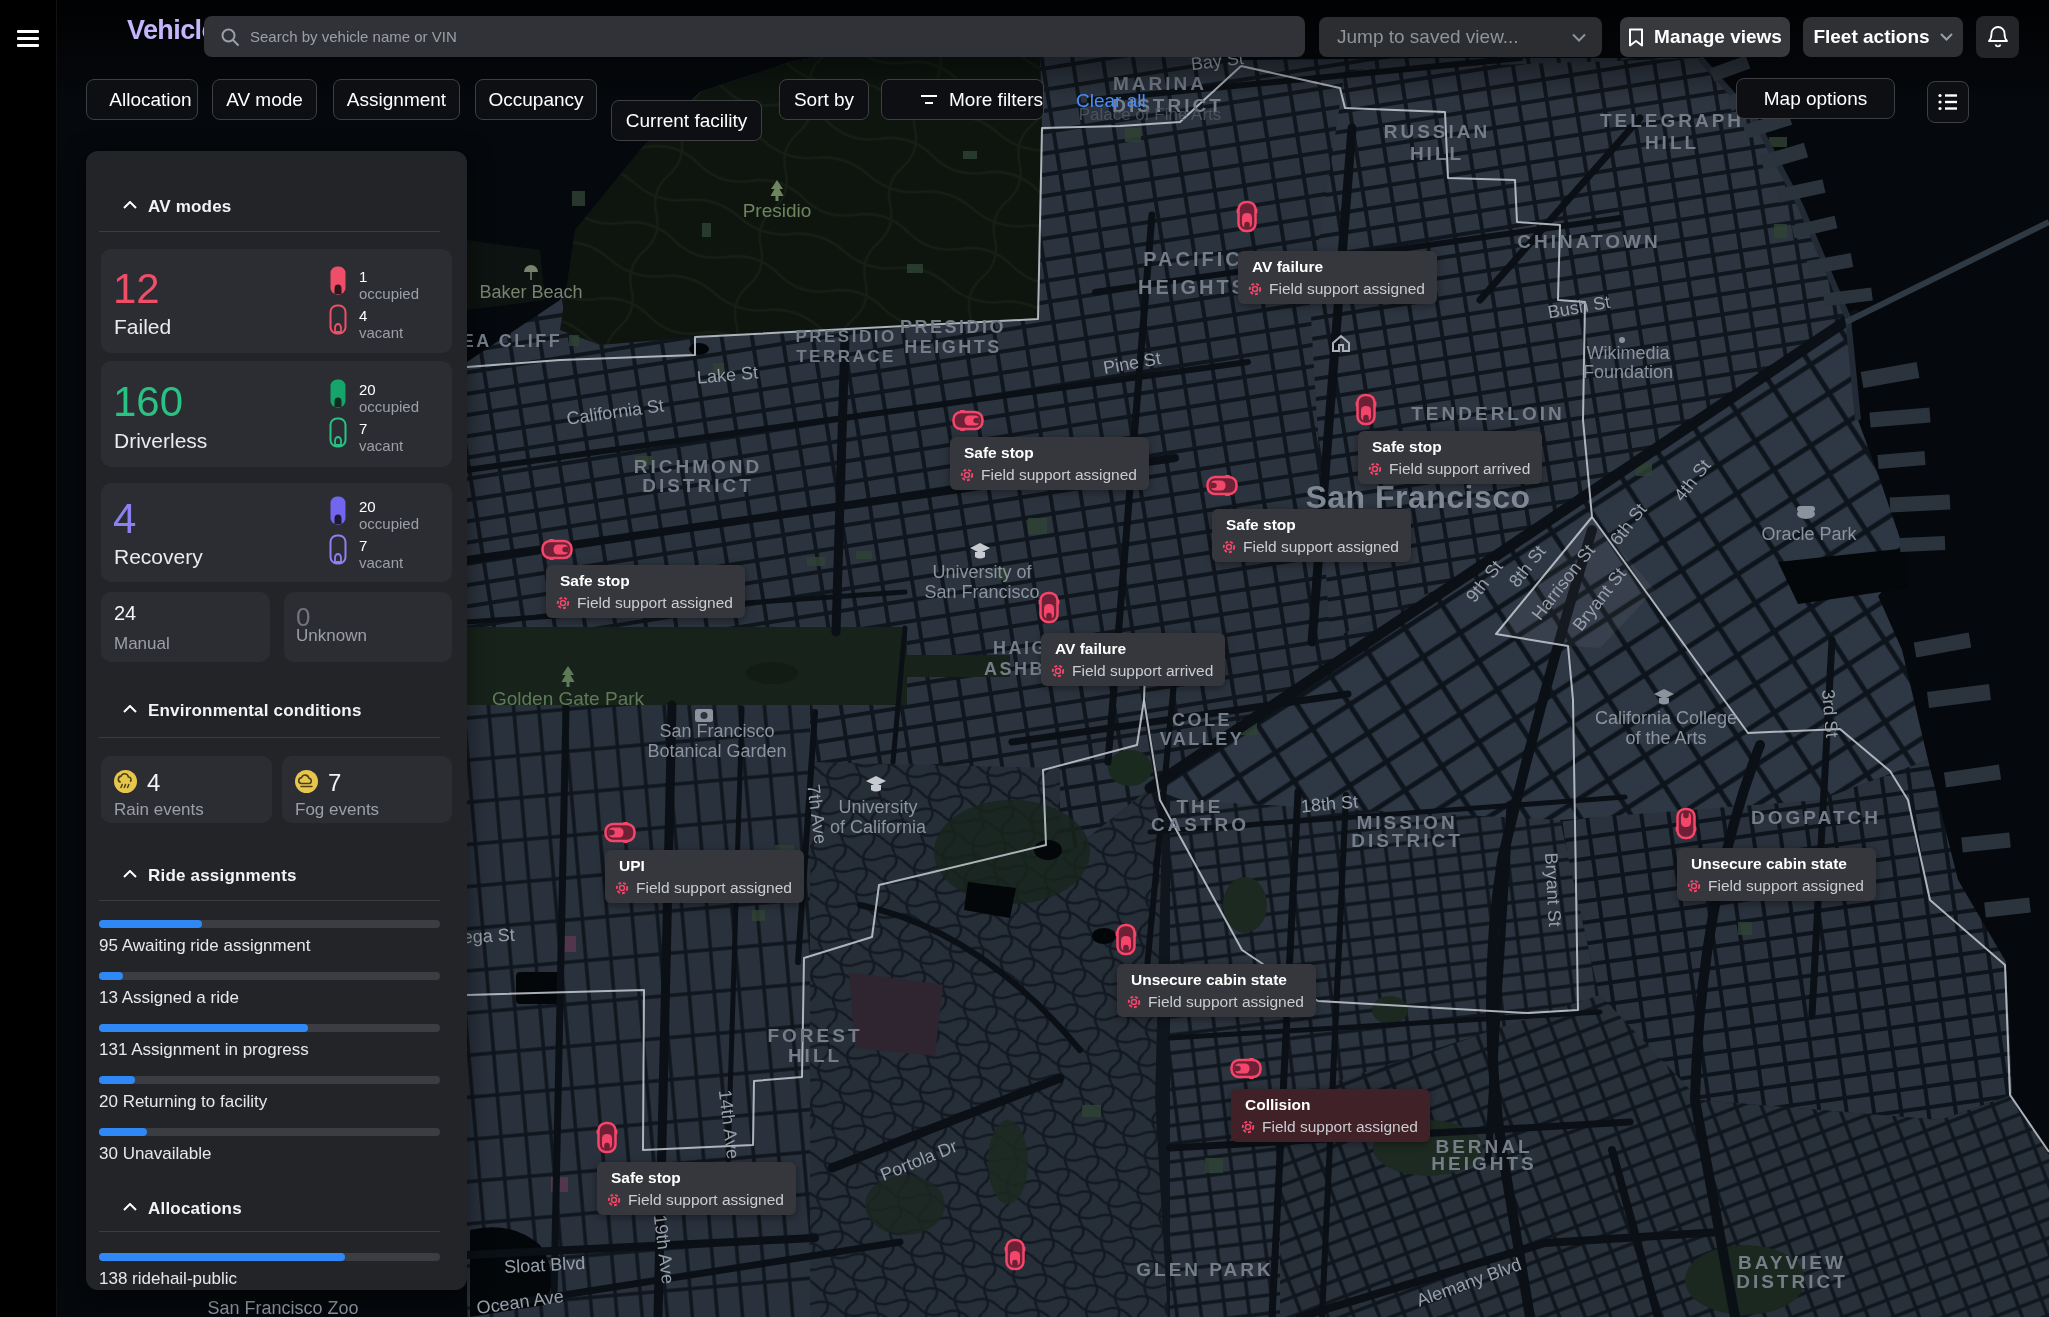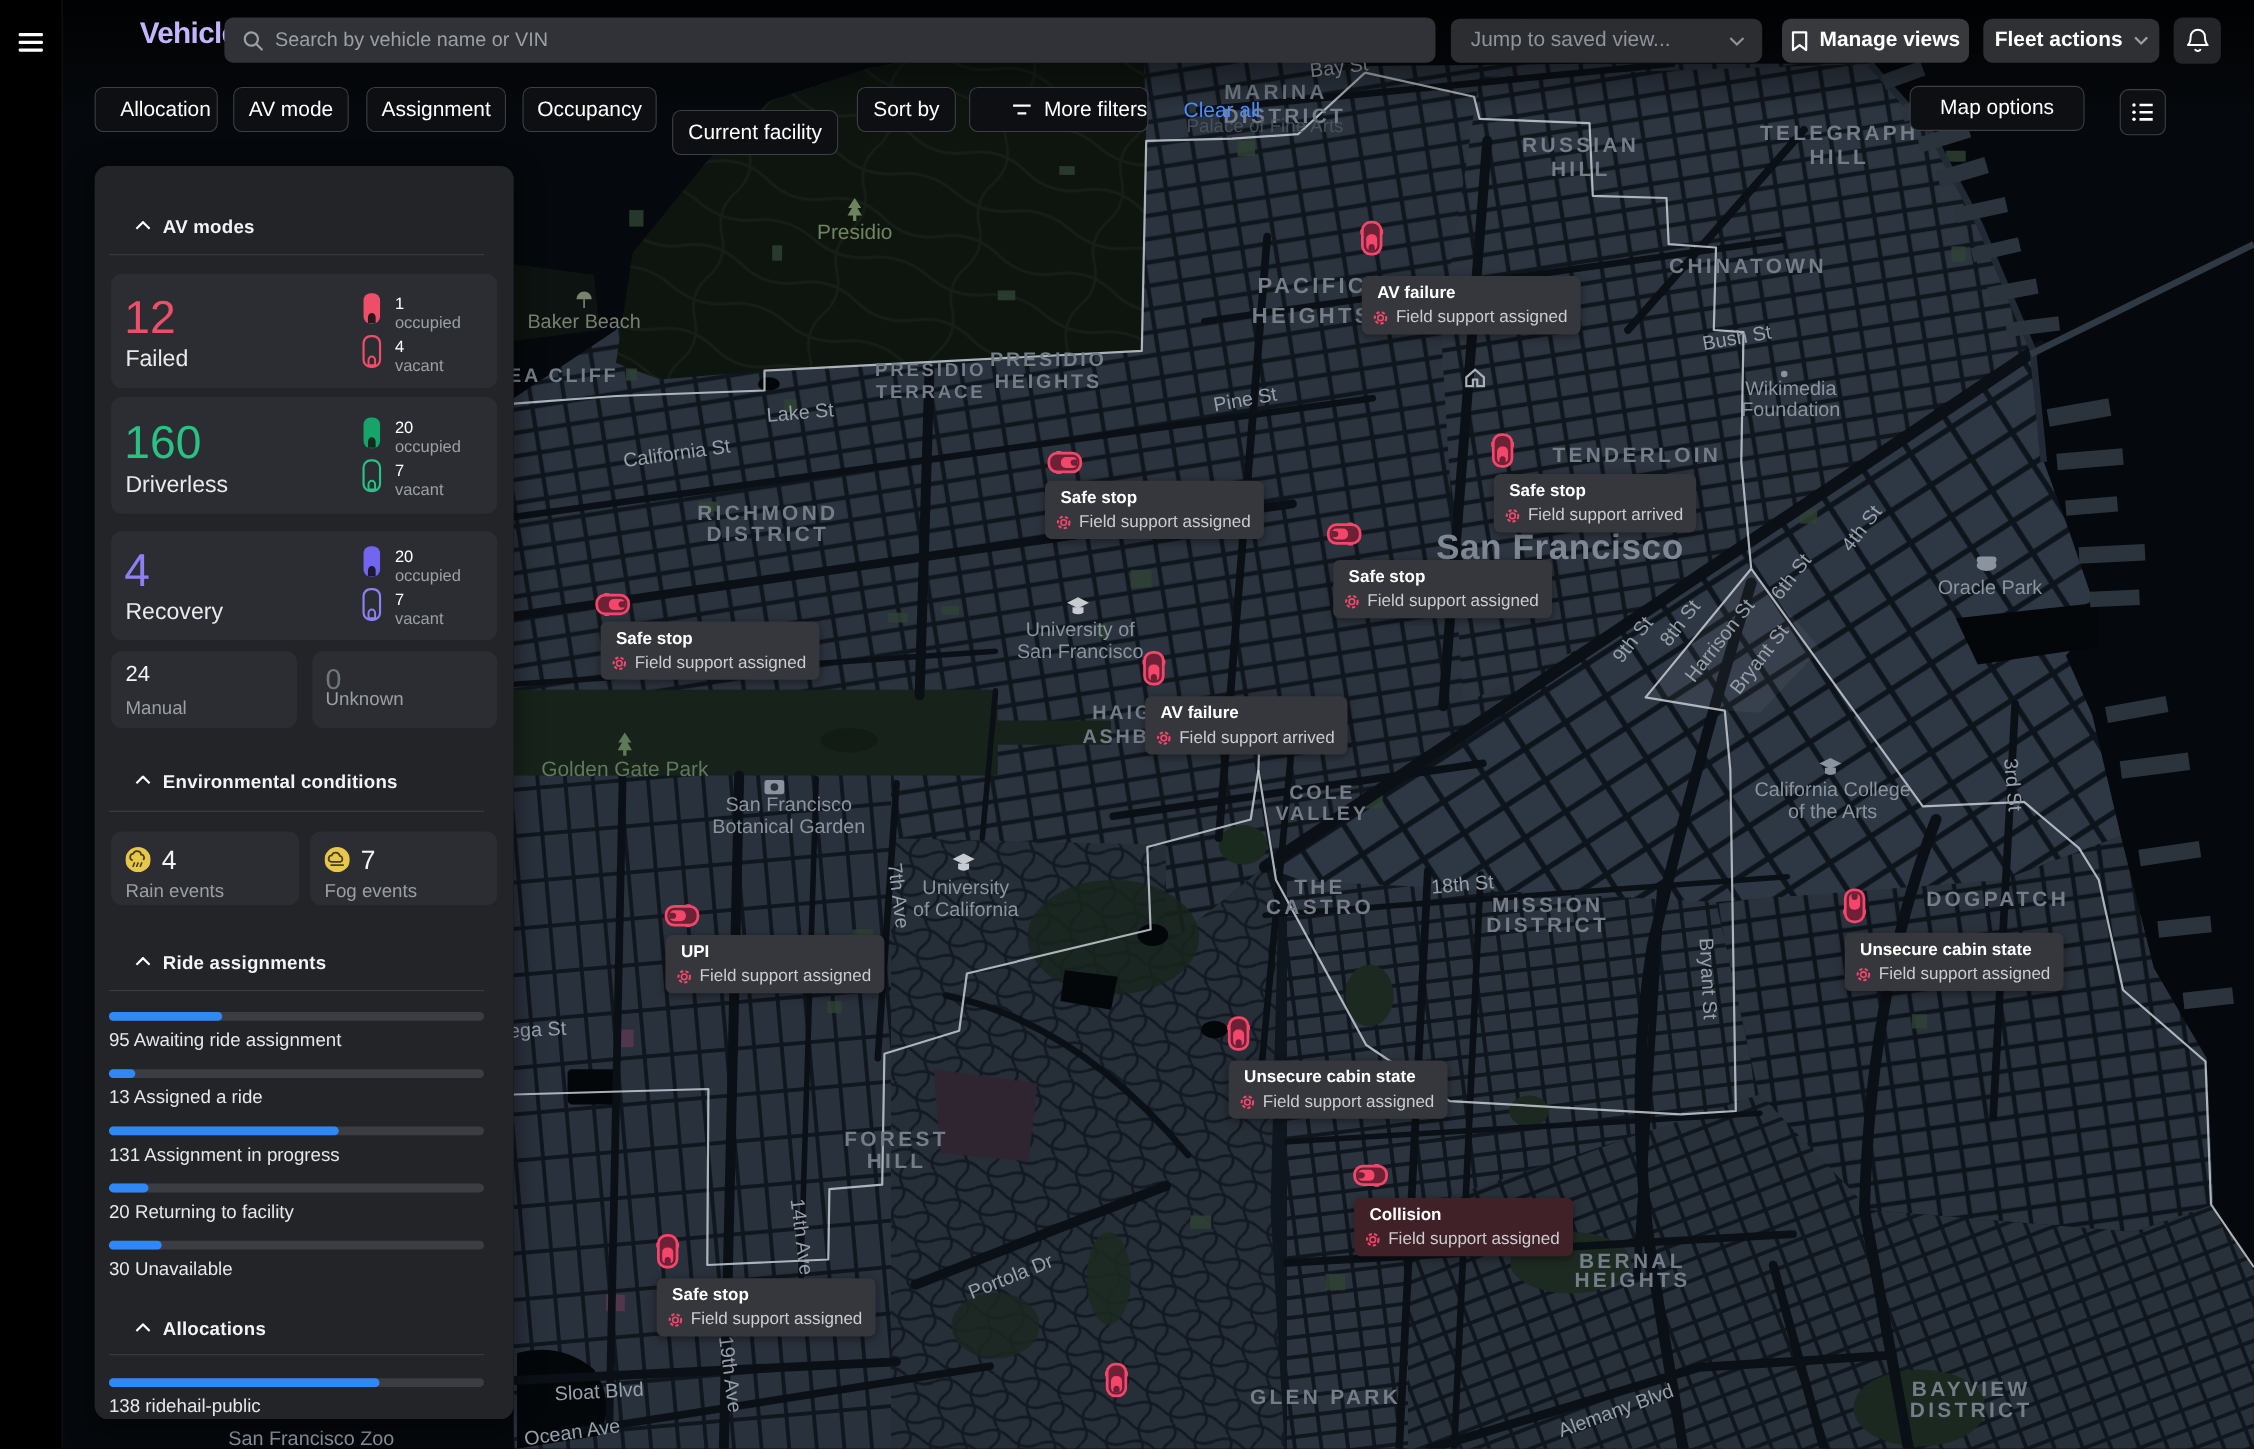--- a/index.html
+++ b/index.html
@@ -5,21 +5,21 @@
 html,body{margin:0;padding:0;background:#000;}
 body{width:2049px;height:1317px;overflow:hidden;position:relative;font-family:"Liberation Sans",sans-serif;-webkit-font-smoothing:antialiased;}
 #mapwrap{position:absolute;left:0;top:0;width:2049px;height:1317px;}
 
 #sidebar{position:absolute;left:0;top:0;width:56px;height:1317px;background:#000;border-right:1px solid rgba(255,255,255,0.07);z-index:30;}
 .hamb{position:absolute;left:17px;top:30px;width:22px;height:17px;z-index:31;}
 .hamb div{height:3px;background:#fff;border-radius:1px;margin-bottom:4px;}
 #title{position:absolute;left:90px;top:15px;font-size:27px;font-weight:700;color:#c4b5fd;letter-spacing:-0.6px;z-index:21;margin-left:37px;}
 #search{position:absolute;left:204px;top:16px;width:1101px;height:41px;background:#313237;border-radius:8px;z-index:21;display:flex;align-items:center;}
 #search svg{margin-left:16px;}
-#search span{color:#9aa0a6;font-size:18px;margin-left:10px;}
+#search span{color:#9aa0a6;font-size:15px;margin-left:10px;}
 .tbtn{position:absolute;top:17px;height:40px;border-radius:8px;display:flex;align-items:center;justify-content:center;font-size:19px;z-index:21;box-sizing:border-box;}
 .chip{position:absolute;top:79px;height:41px;background:#0e0f12;border:1px solid #3e3f43;border-radius:8px;color:#fff;font-size:19px;display:flex;align-items:center;justify-content:center;z-index:21;box-sizing:border-box;}
 #clearall{position:absolute;left:1076px;top:90px;color:#4a8df8;font-size:19px;font-weight:500;z-index:21;}
 
 #panel{position:absolute;left:86px;top:151px;width:381px;height:1139px;background:#232428;border-radius:12px;z-index:25;box-shadow:0 6px 24px rgba(0,0,0,.5);}
 #panel .hdr{position:absolute;left:62px;font-size:17px;font-weight:700;color:#f2f3f4;letter-spacing:.2px;}
 #panel .chev{position:absolute;left:37px;width:14px;height:8px;}
 #panel .div{position:absolute;left:13px;width:341px;height:1px;background:#3b3c41;}
 .card{position:absolute;left:15px;width:351px;background:#2c2d32;border-radius:10px;box-sizing:border-box;}
 .bignum{position:absolute;left:12px;font-size:42px;letter-spacing:0;}

